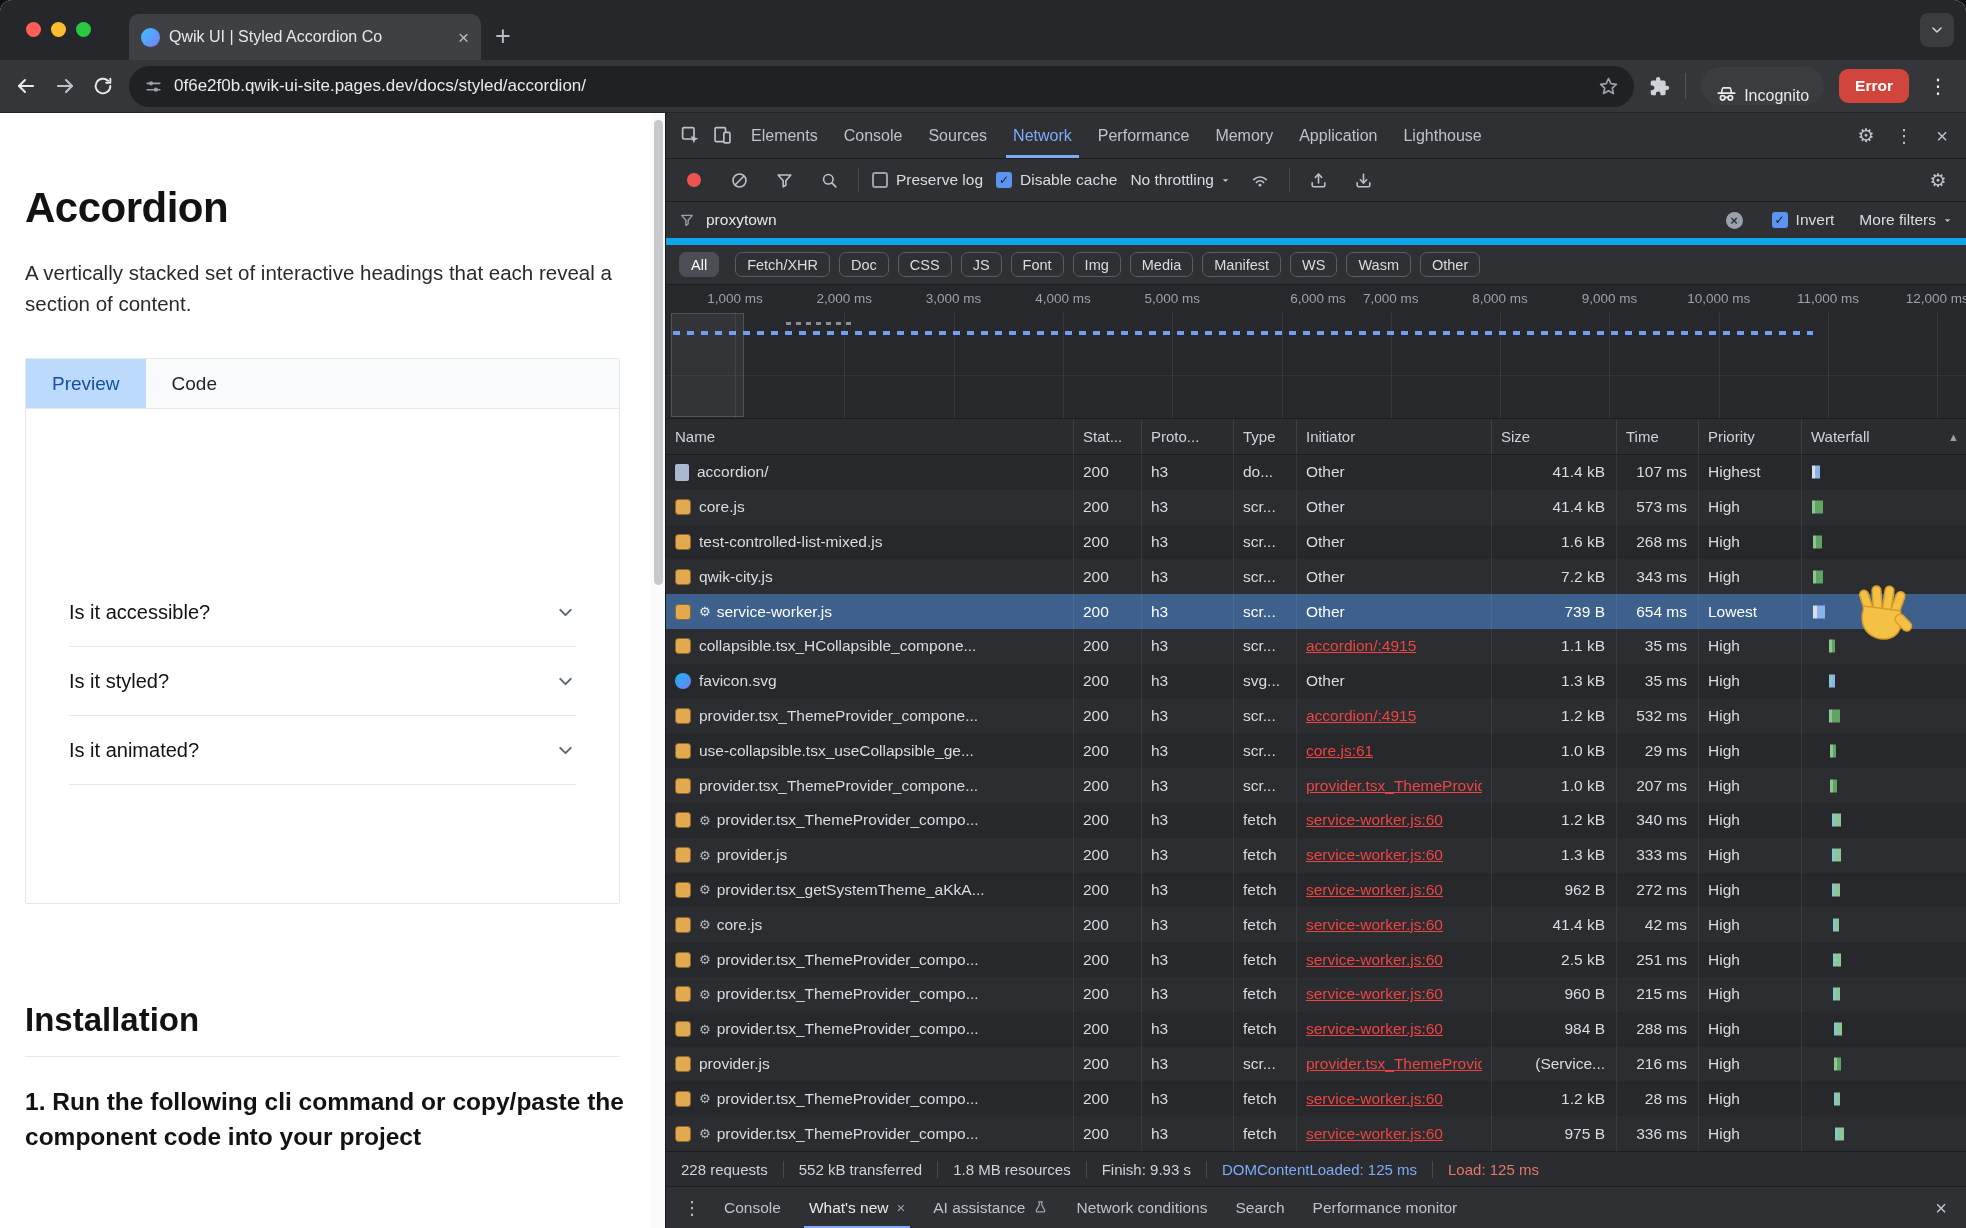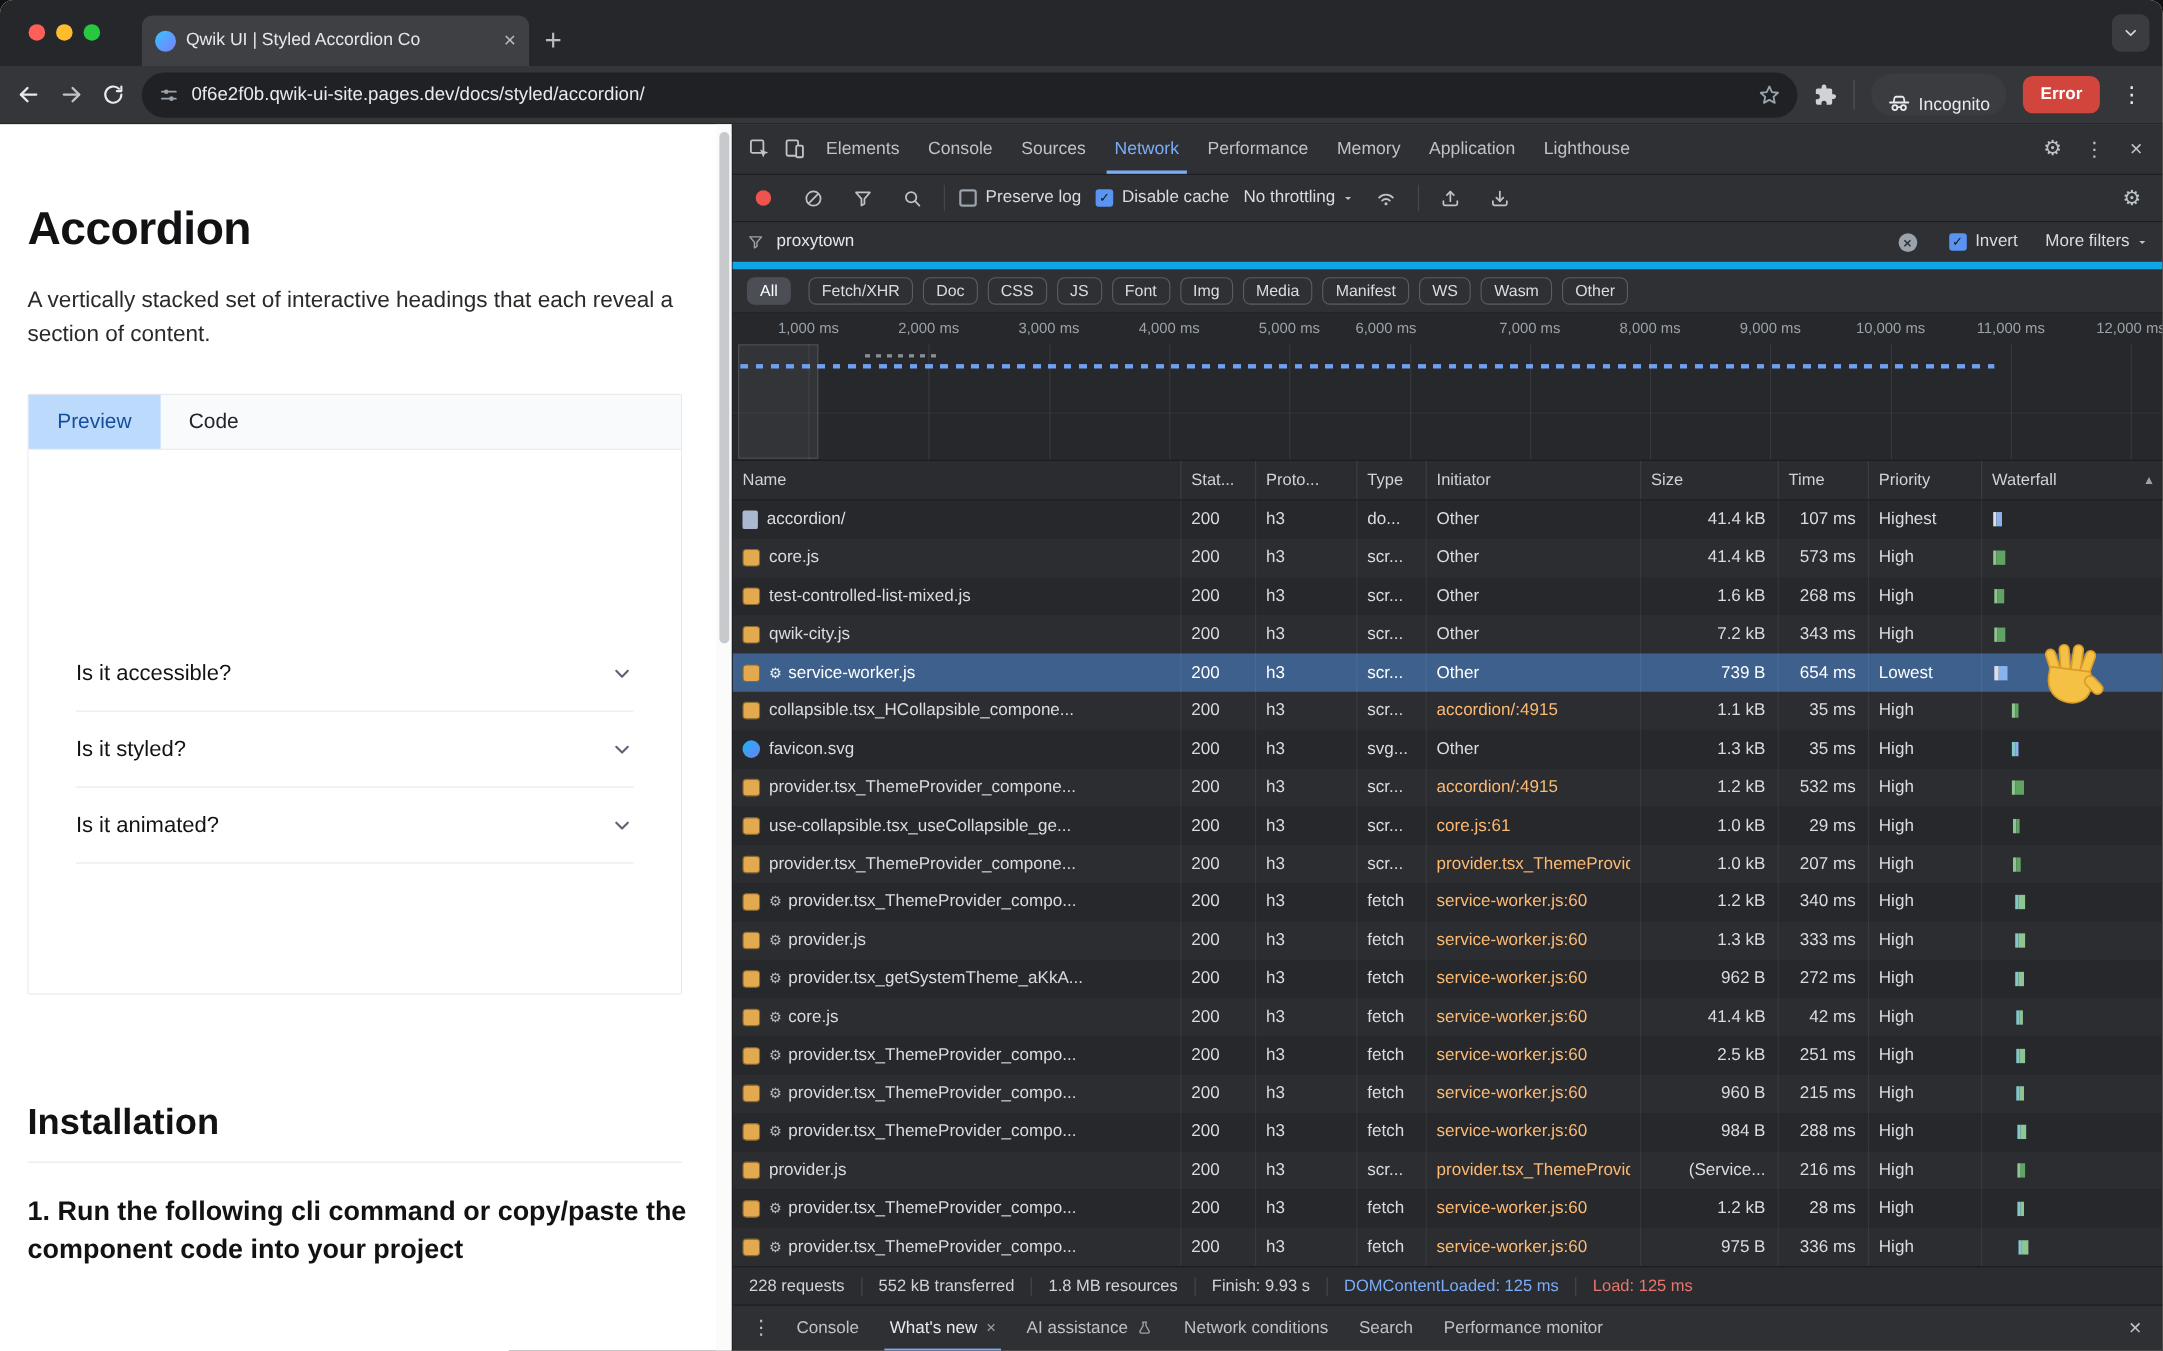--- a/index.html
+++ b/index.html
@@ -110,21 +110,21 @@
   .cell{display:flex;align-items:center;padding:0 9px;border-right:1px solid rgba(255,255,255,.07);
         overflow:hidden;white-space:nowrap;height:100%;font-size:15.5px;color:#d9dce0}
   .cell.r{justify-content:flex-end;padding-right:11px}
   .ficon{flex:none;margin-right:8px}
   .ficon.js{width:16px;height:16px;border-radius:3.5px;background:#e3a94e;border:1px solid #8c6a2e}
   .ficon.doc{width:14px;height:17px;background:#aab9cf;border-radius:2px}
   .ficon.svg{width:16px;height:16px;border-radius:50%;background:linear-gradient(135deg,#19b5f5,#6e7ff2)}
   .gear-pre{color:#b6bcc3;font-size:13px;margin-right:6px;flex:none}
   .net-row.sel .gear-pre{color:#eef2f8}
   .nm{overflow:hidden}
-  .init-link{color:#fdba74;overflow:hidden}
+  .init-link{text-decoration:underline;color:#ef4444;overflow:hidden}
   .wfcell{position:relative;border-right:none;padding:0}
   .wfbar{position:absolute;top:50%;transform:translateY(-50%);height:13px;display:flex}
   .wfseg{height:13px}
 
   .dt-status{height:35px;background:#2a2c2f;border-top:1px solid #1c1d20;display:flex;align-items:center;
              font-size:15px;color:#cfd3d8;flex:none;overflow:hidden}
   .sb{padding:0 15px;border-left:1px solid #46494e;white-space:nowrap}
   .sb:first-child{border-left:none}
   .sb.blue{color:#7cacf8}.sb.red{color:#e8766c}
 
@@ -393,21 +393,21 @@
           <div class="tl-label" style="left: 69px;">1,000 ms</div>
           <div class="tl-line" style="left: 178.3px;"></div>
           <div class="tl-label" style="left: 178.3px;">2,000 ms</div>
           <div class="tl-line" style="left: 287.6px;"></div>
           <div class="tl-label" style="left: 287.6px;">3,000 ms</div>
           <div class="tl-line" style="left: 396.9px;"></div>
           <div class="tl-label" style="left: 396.9px;">4,000 ms</div>
           <div class="tl-line" style="left: 506.2px;"></div>
           <div class="tl-label" style="left: 506.2px;">5,000 ms</div>
           <div class="tl-line" style="left: 615.5px;"></div>
-          <div class="tl-label" style="left: 594px;">6,000 ms</div>
+          <div class="tl-label" style="left: 652px;">6,000 ms</div>
           <div class="tl-line" style="left: 724.8px;"></div>
           <div class="tl-label" style="left: 724.8px;">7,000 ms</div>
           <div class="tl-line" style="left: 834.1px;"></div>
           <div class="tl-label" style="left: 834.1px;">8,000 ms</div>
           <div class="tl-line" style="left: 943.4px;"></div>
           <div class="tl-label" style="left: 943.4px;">9,000 ms</div>
           <div class="tl-line" style="left: 1052.7px;"></div>
           <div class="tl-label" style="left: 1052.7px;">10,000 ms</div>
           <div class="tl-line" style="left: 1162px;"></div>
           <div class="tl-label" style="left: 1162px;">11,000 ms</div>

